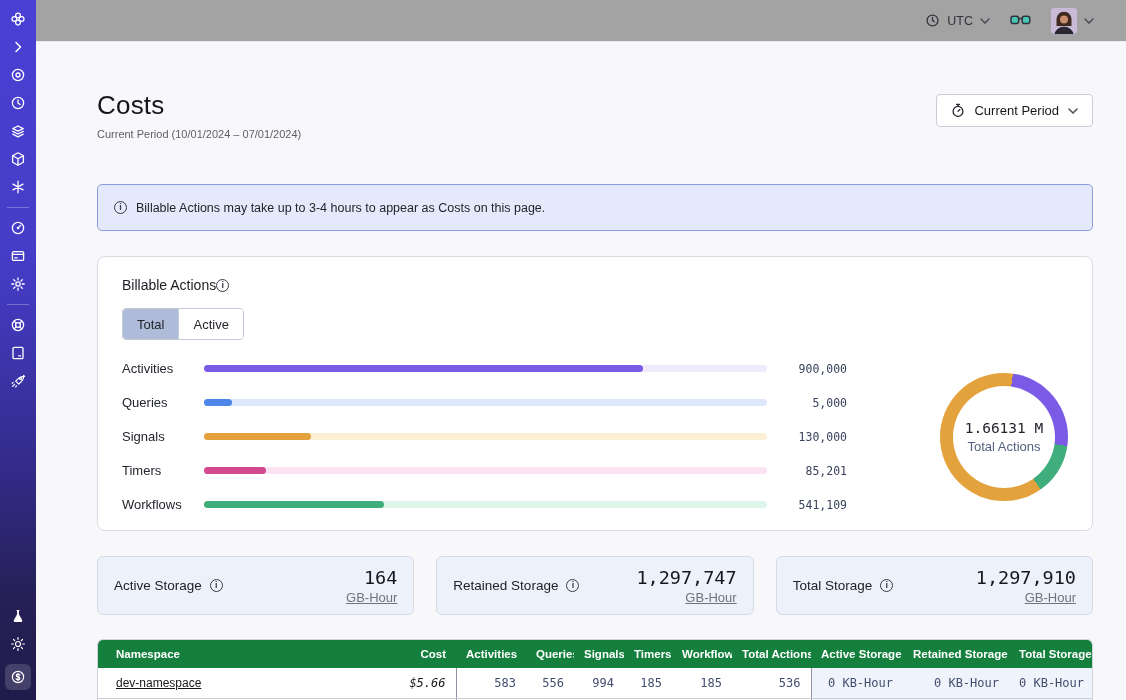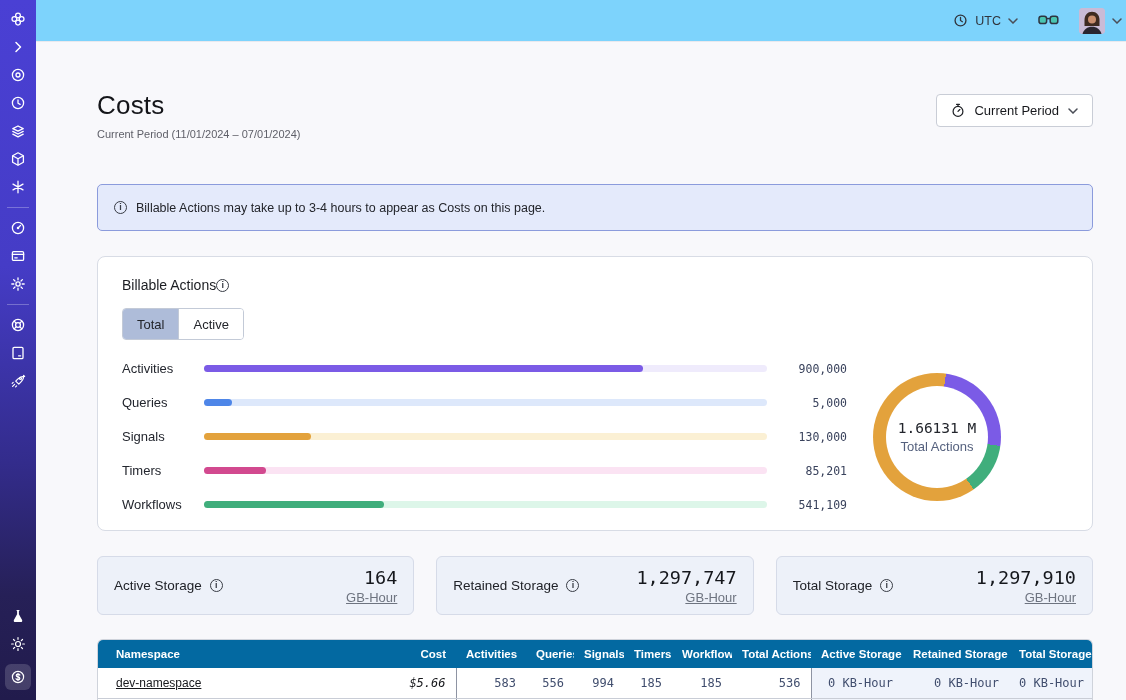--- a/index.html
+++ b/index.html
@@ -20,23 +20,23 @@
   }
   .sicon { width: 16px; height: 16px; color: #fff; display: flex; align-items: center; justify-content: center; flex-shrink: 0; cursor: pointer; }
   .sicon svg { display: block; }
   .side-divider { width: 22px; height: 1px; background: rgba(255,255,255,0.28); flex-shrink: 0; }
   .side-spacer { flex: 1; }
   .sicon-active { background: rgba(255,255,255,0.16); border-radius: 6px; padding: 5px; width: 26px; height: 26px; }
 
   
   .topbar {
     position: absolute; left: 36px; right: 0; top: 0; height: 42px;
-    background: #7dd3fc; border-bottom: 1px solid #E9E9EE;
+    background: #a3a3a3; border-bottom: 1px solid #E9E9EE;
     display: flex; align-items: center; justify-content: flex-end;
-    gap: 20px; padding: 0 4px;
+    gap: 20px; padding: 0 32px;
   }
   .tz-select { display: flex; align-items: center; gap: 7px; font-size: 12.5px; color: #30343C; cursor: pointer; }
   .goggles { display: flex; align-items: center; cursor: pointer; }
   .profile { display: flex; align-items: center; gap: 7px; cursor: pointer; }
   .avatar { width: 26px; height: 26px; border-radius: 4px; overflow: hidden; background: #C7B9D9; }
   .chev { color: #4A4E57; display: inline-flex; }
 
   
   .main { position: absolute; left: 36px; top: 42px; right: 0; bottom: 0; padding: 48px 33px 0 61px; }
 
@@ -74,21 +74,21 @@
   .tab.selected { background: #AEBCD9; }
 
   .chart-row { display: flex; align-items: center; margin-top: 21px; }
   .bars { flex: 1; display: flex; flex-direction: column; gap: 19px; padding-right: 26px; }
   .bar-row { display: flex; align-items: center; gap: 14px; }
   .bar-label { width: 68px; font-size: 13px; color: #23262E; flex-shrink: 0; }
   .bar-track { flex: 1; height: 7px; border-radius: 4px; position: relative; }
   .bar-fill { position: absolute; left: 0; top: 0; height: 100%; border-radius: 4px; }
   .bar-value { width: 66px; text-align: right; font-family: "DejaVu Sans Mono", monospace; font-size: 11.5px; color: #39425C; flex-shrink: 0; }
 
-  .donut-wrap { width: 195px; flex-shrink: 0; display: flex; justify-content: flex-start; }
+  .donut-wrap { width: 195px; flex-shrink: 0; display: flex; justify-content: flex-end; }
   .donut { width: 128px; height: 128px; border-radius: 50%; position: relative; }
   .donut::after { content: ""; position: absolute; inset: 13px; background: #fff; border-radius: 50%; }
   .donut-center { position: absolute; inset: 0; display: flex; flex-direction: column; align-items: center; justify-content: center; gap: 3px; z-index: 1; }
   .donut-value { font-family: "DejaVu Sans Mono", monospace; font-size: 14.5px; color: #22252C; }
   .donut-label { font-size: 13px; color: #55617E; }
 
   
   .storage-row { display: grid; grid-template-columns: 1fr 1fr 1fr; gap: 22px; margin-top: 25px; }
   .scard {
     background: #EDF1F9; border: 1px solid #D6DBE8; border-radius: 6px;
@@ -96,21 +96,21 @@
   }
   .scard-label { display: flex; align-items: center; gap: 8px; font-size: 13.5px; color: #202228; }
   .scard-right { text-align: right; }
   .scard-num { font-family: "DejaVu Sans Mono", monospace; font-size: 18.5px; color: #15171C; }
   .scard-unit { font-size: 13px; color: #6E7480; margin-top: 2px; text-decoration: underline; }
 
   
   .table-wrap { margin-top: 24px; border-radius: 6px 6px 0 0; overflow: hidden; border: 1px solid #CFD3DB; border-bottom: none; }
   table { width: 100%; border-collapse: collapse; table-layout: fixed; background: #fff; }
   thead th {
-    background: #0369a1; color: #fff; font-size: 11.5px; font-weight: 600;
+    background: #15803d; color: #fff; font-size: 11.5px; font-weight: 600;
     padding: 8px 10px; text-align: right; white-space: nowrap; overflow: hidden;
   }
   thead th.ns { text-align: left; padding-left: 18px; }
   tbody td {
     font-size: 12px; padding: 8px 10px; border-bottom: 1px solid #C9CDD6;
     text-align: right; font-family: "DejaVu Sans Mono", monospace; color: #414E6E;
     white-space: nowrap; overflow: hidden;
   }
   tbody td.ns { text-align: left; padding-left: 18px; font-family: "Liberation Sans", sans-serif; }
   tbody td.ns a { color: #17181C; text-decoration: underline; cursor: pointer; }
@@ -263,21 +263,21 @@
         </svg>
     </span>
   </div>
 </header>
 
 <main class="main">
 
   <div class="page-head">
     <div>
       <h1 class="page-title">Costs</h1>
-      <div class="page-subtitle">Current Period (11/01/2024 – 07/01/2024)</div>
+      <div class="page-subtitle">Current Period (10/01/2024 – 07/01/2024)</div>
     </div>
     <button class="period-btn">
       <span style="display:inline-flex">
         <svg width="14" height="15" viewBox="0 0 16 17" fill="none" stroke="#1E2025" stroke-width="1.4" stroke-linecap="round">
             <circle cx="8" cy="9.5" r="5.6"></circle>
             <path d="M6.4 1.6h3.2M8 1.6v2.2M8 9.5l2.1-2.1"></path>
           </svg>
       </span>
       <span>Current Period</span>
       <span class="chev">

